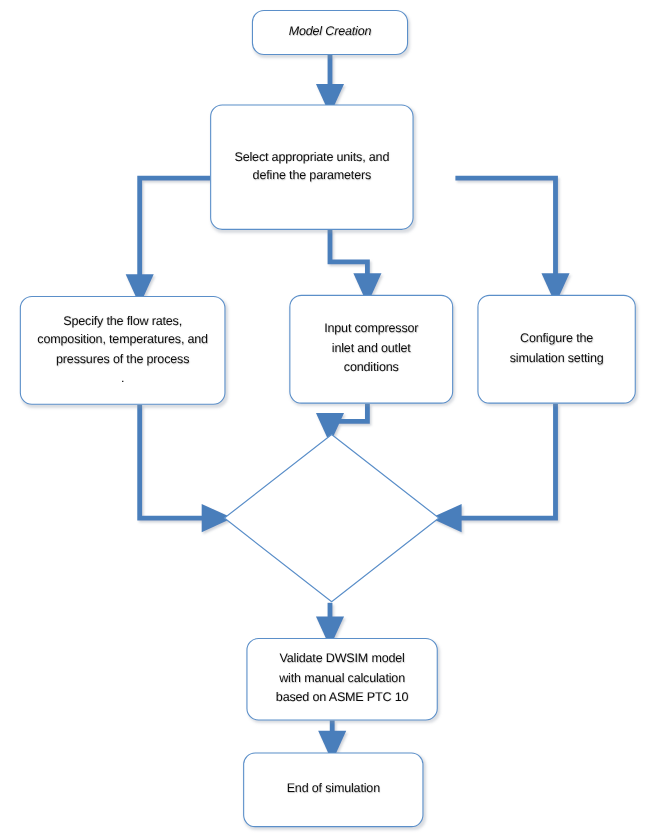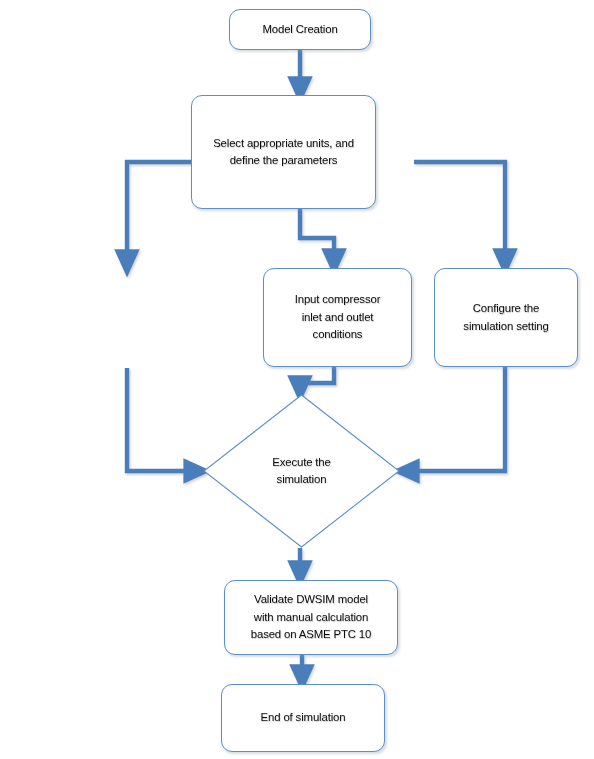--- a/index.html
+++ b/index.html
@@ -100,47 +100,53 @@
       <path d="M334,367 L334,383 L300,383 L300,389" marker-end="url(#arrowThin)"></path>
 
       <path d="M505,367 L505,471 L406,471" marker-end="url(#arrowThin)"></path>
 
       <path d="M300,548 L300,574" marker-end="url(#arrowThin)"></path>
 
       <path d="M302,655 L302,678" marker-end="url(#arrowThin)"></path>
     </g>
   </svg>
 
-  <div class="node node-box" style="left:229px; top:9px; width:142px; height:41px;">
+  <div class="node node-box" style="left:229px; top:9px; width:142px; height:41px;font-style:italic;">
     <span class="node-label">Model Creation</span>
   </div>
 
   <div class="node node-box" style="left:191px; top:95px; width:185px; height:114px;">
     <span class="node-label">Select appropriate units, and
 define the parameters</span>
   </div>
 
+  <div class="node node-box" style="left:18px; top:269px; width:187px; height:99px;">
+    <div style="display:flex; flex-direction:column; align-items:center;">
+      <span class="node-label">Specify the flow rates,
+composition, temperatures, and
+pressures of the process</span>
+      <span class="trailing-dot">.</span>
+    </div>
+  </div>
 
   <div class="node node-box" style="left:434px; top:268px; width:144px; height:99px;">
     <span class="node-label">Configure the
 simulation setting</span>
   </div>
 
   <div class="node node-box" style="left:263px; top:268px; width:149px; height:99px;">
     <span class="node-label">Input compressor
 inlet and outlet
 conditions</span>
   </div>
 
   <div class="node node-decision" style="left:203px; top:394px; width:197px; height:154px;">
     <svg class="diamond-svg" width="197" height="154" viewBox="0 0 197 154" xmlns="http://www.w3.org/2000/svg">
       <polygon points="98.5,1 196,77 98.5,153 1,77" fill="#ffffff" stroke="#5B8FC9" stroke-width="1.1"></polygon>
     </svg>
-    <span class="node-label decision-label">Execute the
-simulation</span>
   </div>
 
   <div class="node node-box" style="left:224px; top:580px; width:174px; height:75px;">
     <span class="node-label">Validate DWSIM model
 with manual calculation
 based on ASME PTC 10</span>
   </div>
 
   <div class="node node-box" style="left:221px; top:684px; width:164px; height:68px;">
     <span class="node-label">End of simulation</span>

